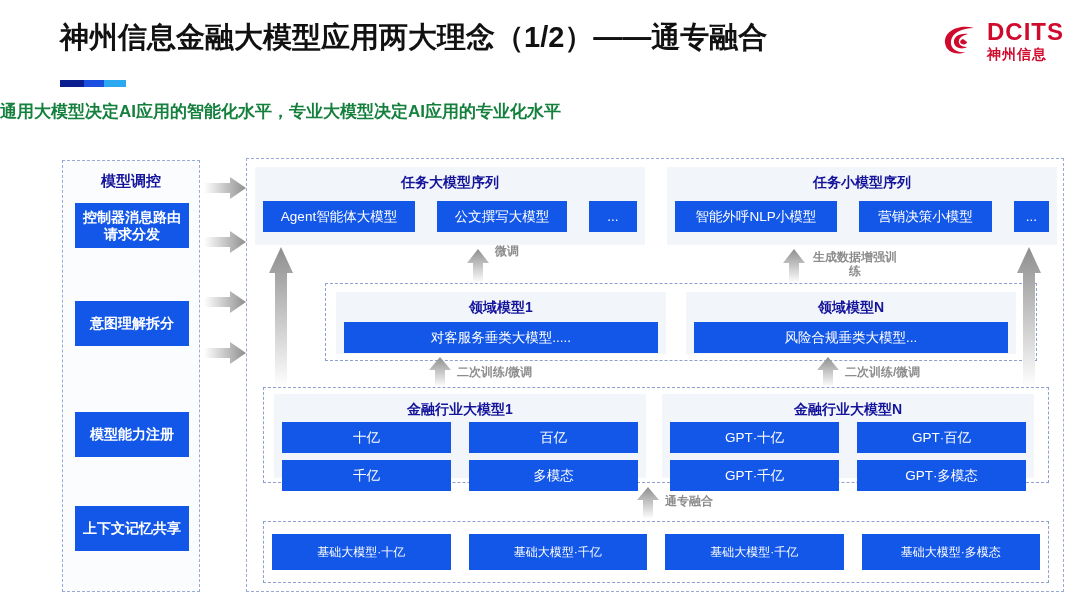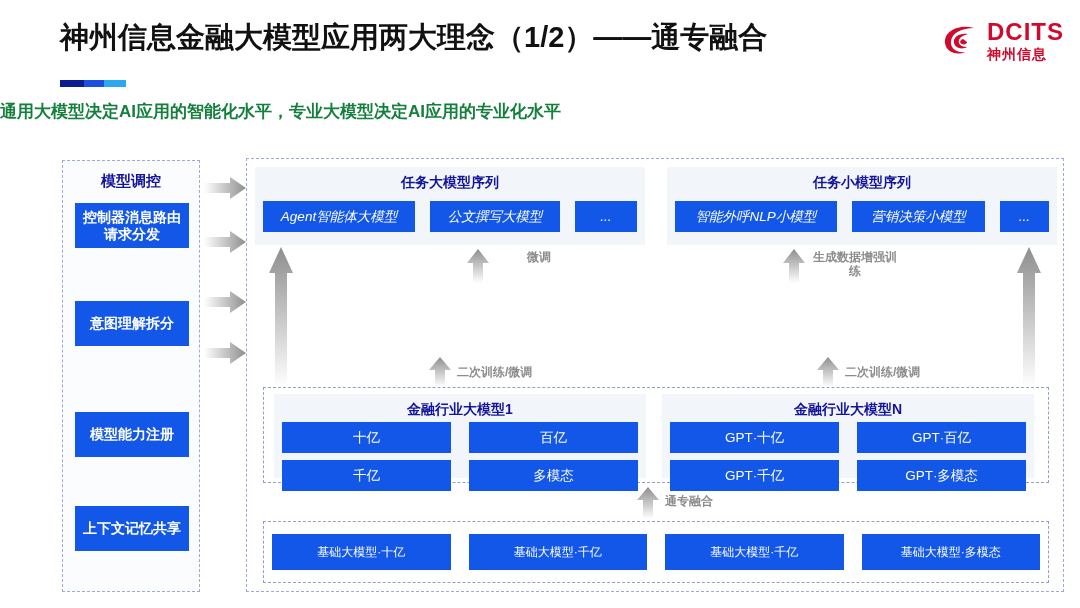--- a/index.html
+++ b/index.html
@@ -69,21 +69,21 @@
     position:absolute;left:246px;top:158px;width:818px;height:434px;
     border:1px dashed #9aa9d8;box-sizing:border-box;background:#ffffff;
   }
 
   
   .lpanel{position:absolute;background:#f2f5f9;box-sizing:border-box;}
   .panel-head{
     text-align:center;font-size:14px;font-weight:bold;color:#14149b;
     padding-top:7px;
   }
-  .chips{position:absolute;left:0;right:0;display:flex;gap:15px;padding:0 8px;box-sizing:border-box;font-style:italic;}
+  .chips{position:absolute;left:0;right:0;display:flex;gap:22px;padding:0 8px;box-sizing:border-box;}
   .chip{
     background:#1357e8;color:#fff;font-size:13.5px;
     height:31px;display:flex;align-items:center;justify-content:center;
     text-align:center;box-sizing:border-box;padding:0 4px;white-space:nowrap;
   }
 
   
   .task-l{left:8px;top:8px;width:390px;height:78px;}
   .task-r{left:420px;top:8px;width:390px;height:78px;}
 
@@ -211,20 +211,34 @@
 
     <div class="lpanel task-r">
       <div class="panel-head">任务小模型序列</div>
       <div class="chips" style="top:34px;">
         <div class="chip" style="flex:0 0 162px;">智能外呼NLP小模型</div>
         <div class="chip" style="flex:0 0 133px;">营销决策小模型</div>
         <div class="chip" style="flex:1 1 auto;">...</div>
       </div>
     </div>
 
+    <div class="domain-wrap">
+      <div class="lpanel dom-l">
+        <div class="panel-head">领域模型1</div>
+        <div class="chips" style="top:30px;">
+          <div class="chip" style="flex:1 1 auto;">对客服务垂类大模型.....</div>
+        </div>
+      </div>
+      <div class="lpanel dom-r">
+        <div class="panel-head">领域模型N</div>
+        <div class="chips" style="top:30px;">
+          <div class="chip" style="flex:1 1 auto;">风险合规垂类大模型...</div>
+        </div>
+      </div>
+    </div>
 
     <div class="fin-wrap">
       <div class="lpanel fin-l">
         <div class="panel-head">金融行业大模型1</div>
         <div class="grid2" style="top:28px;">
           <div class="chip">十亿</div>
           <div class="chip">百亿</div>
           <div class="chip">千亿</div>
           <div class="chip">多模态</div>
         </div>
@@ -259,21 +273,21 @@
       <svg width="24" height="140" viewBox="0 0 24 140">
           <path d="M6 140 L6 26 L0 26 L12 0 L24 26 L18 26 L18 140 Z" fill="url(#gu)"></path>
         </svg>
     </span>
 
     <span class="arrow-u" style="left:220px;top:90px;">
       <svg width="22" height="34" viewBox="0 0 22 34">
           <path d="M6 34 L6 14 L0 14 L11 0 L22 14 L16 14 L16 34 Z" fill="url(#gu)"></path>
         </svg>
     </span>
-    <div class="alabel" style="left:248px;top:92px;margin-left:32px;">微调</div>
+    <div class="alabel" style="left:248px;top:86px;">微调</div>
 
     <span class="arrow-u" style="left:536px;top:90px;">
       <svg width="22" height="34" viewBox="0 0 22 34">
           <path d="M6 34 L6 14 L0 14 L11 0 L22 14 L16 14 L16 34 Z" fill="url(#gu)"></path>
         </svg>
     </span>
     <div class="alabel two" style="left:562px;top:92px;">生成数据增强训练</div>
 
     <span class="arrow-u" style="left:182px;top:198px;">
       <svg width="22" height="30" viewBox="0 0 22 30">

